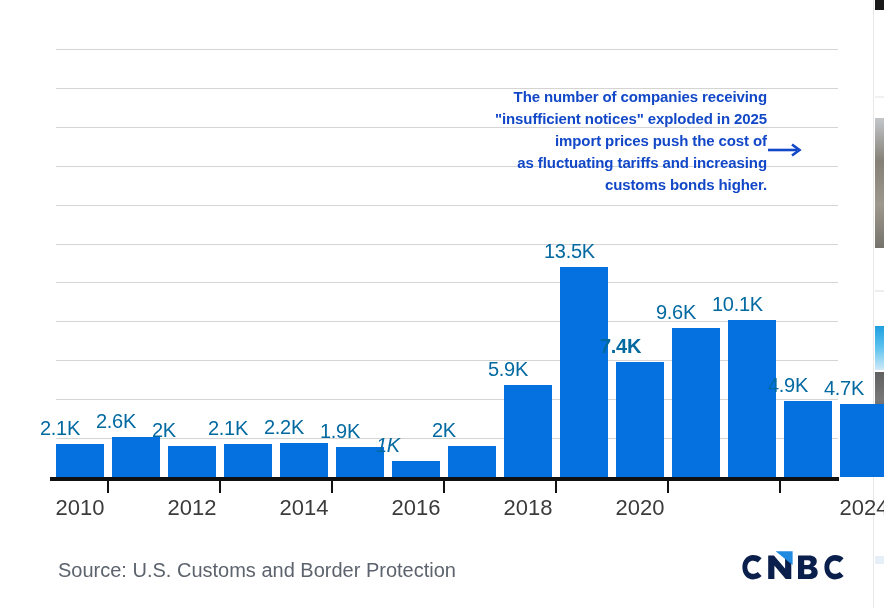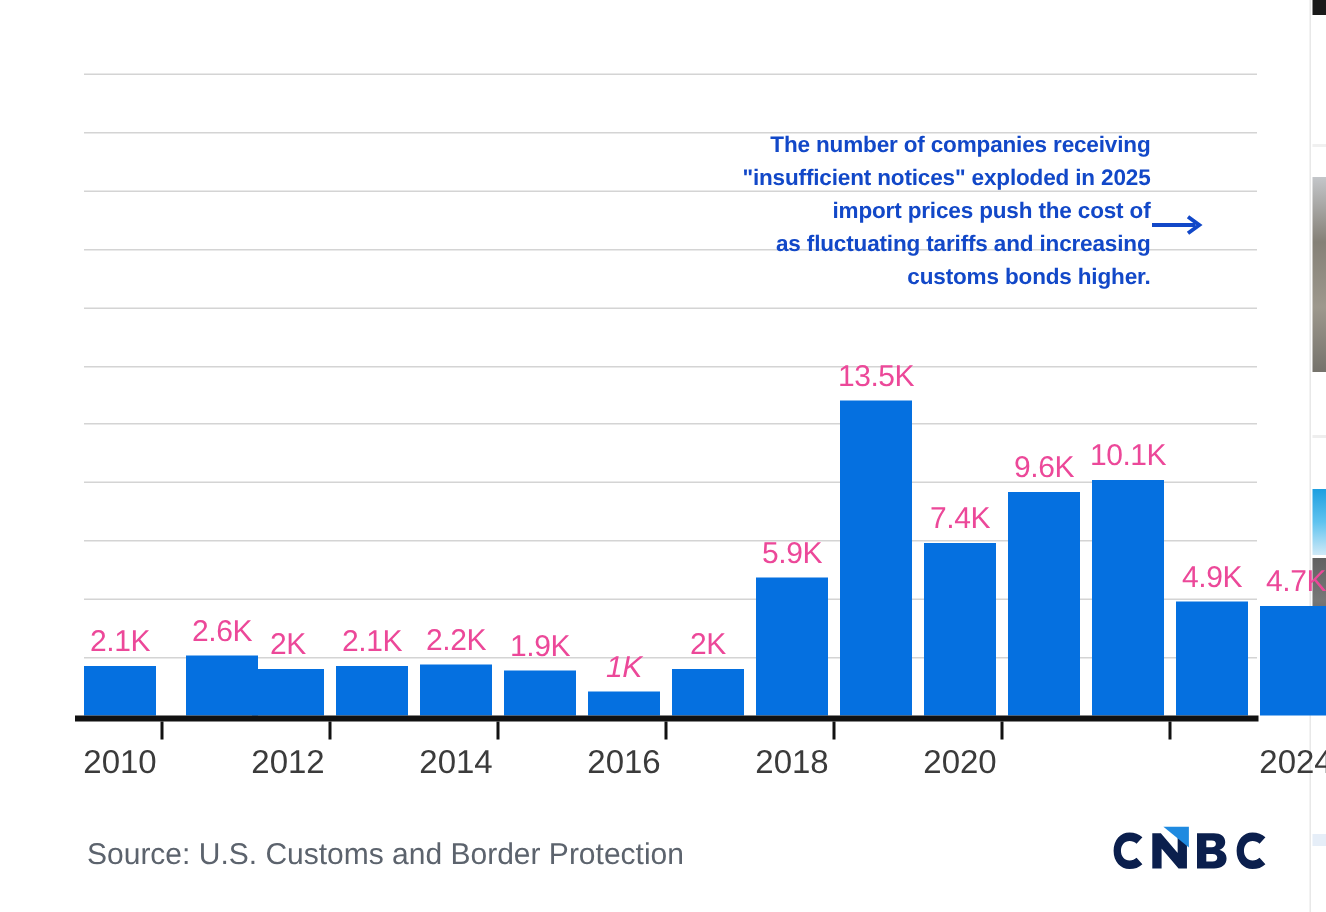--- a/index.html
+++ b/index.html
@@ -59,23 +59,22 @@
     width: 48px;
   }
   .bar {
     position: absolute; bottom: 0; left: 0;
     width: 48px;
     background: #0570e0;
   }
   .bar-label {
     position: absolute;
     left: -16px; width: 80px;
-    text-align: center;
     font-size: 20px;
-    color: #ec4899;
+    color: #0369a1;
     letter-spacing: -0.3px;
     white-space: nowrap;
   }
 
   
   .xaxis {
     position: absolute;
     left: 56px; top: 481px;
     width: 782px; height: 46px;
   }
@@ -152,21 +151,21 @@
       <div class="gridline" style="top: 350.25px;"></div>
       <div class="gridline" style="top: 389.167px;"></div>
       <div class="gridline" style="top: 428.083px;"></div>
     </div>
 
   <div class="bars" id="barlayer">
       <div class="bar-slot" style="left: 0px; height: 467px;">
         <div class="bar" style="height: 32.69px; background: rgb(5, 112, 224);"></div>
         <div class="bar-label" style="bottom: 36.69px;">2.1K</div>
       </div>
-      <div class="bar-slot" style="left: 68px; height: 467px;">
+      <div class="bar-slot" style="left: 56px; height: 467px;">
         <div class="bar" style="height: 40.4733px; background: rgb(5, 112, 224);"></div>
         <div class="bar-label" style="bottom: 44.4733px;">2.6K</div>
       </div>
       <div class="bar-slot" style="left: 112px; height: 467px;">
         <div class="bar" style="height: 31.1333px; background: rgb(5, 112, 224);"></div>
         <div class="bar-label" style="bottom: 35.1333px;">2K</div>
       </div>
       <div class="bar-slot" style="left: 168px; height: 467px;">
         <div class="bar" style="height: 32.69px; background: rgb(5, 112, 224);"></div>
         <div class="bar-label" style="bottom: 36.69px;">2.1K</div>
@@ -190,21 +189,21 @@
       <div class="bar-slot" style="left: 448px; height: 467px;">
         <div class="bar" style="height: 91.8433px; background: rgb(5, 112, 224);"></div>
         <div class="bar-label" style="bottom: 95.8433px; margin-top: 33px;">5.9K</div>
       </div>
       <div class="bar-slot" style="left: 504px; height: 467px;">
         <div class="bar" style="height: 210.15px; background: rgb(5, 112, 224);"></div>
         <div class="bar-label" style="bottom: 214.15px;">13.5K</div>
       </div>
       <div class="bar-slot" style="left: 560px; height: 467px;">
         <div class="bar" style="height: 115.193px; background: rgb(5, 112, 224);"></div>
-        <div class="bar-label" style="bottom: 119.193px;">7.4K</div>
+        <div class="bar-label" style="bottom: 119.193px; font-weight: bold;">7.4K</div>
       </div>
       <div class="bar-slot" style="left: 616px; height: 467px;">
         <div class="bar" style="height: 149.44px; background: rgb(5, 112, 224);"></div>
         <div class="bar-label" style="bottom: 153.44px;">9.6K</div>
       </div>
       <div class="bar-slot" style="left: 672px; height: 467px;">
         <div class="bar" style="height: 157.223px; background: rgb(5, 112, 224);"></div>
         <div class="bar-label" style="bottom: 161.223px;">10.1K</div>
       </div>
       <div class="bar-slot" style="left: 728px; height: 467px;">

